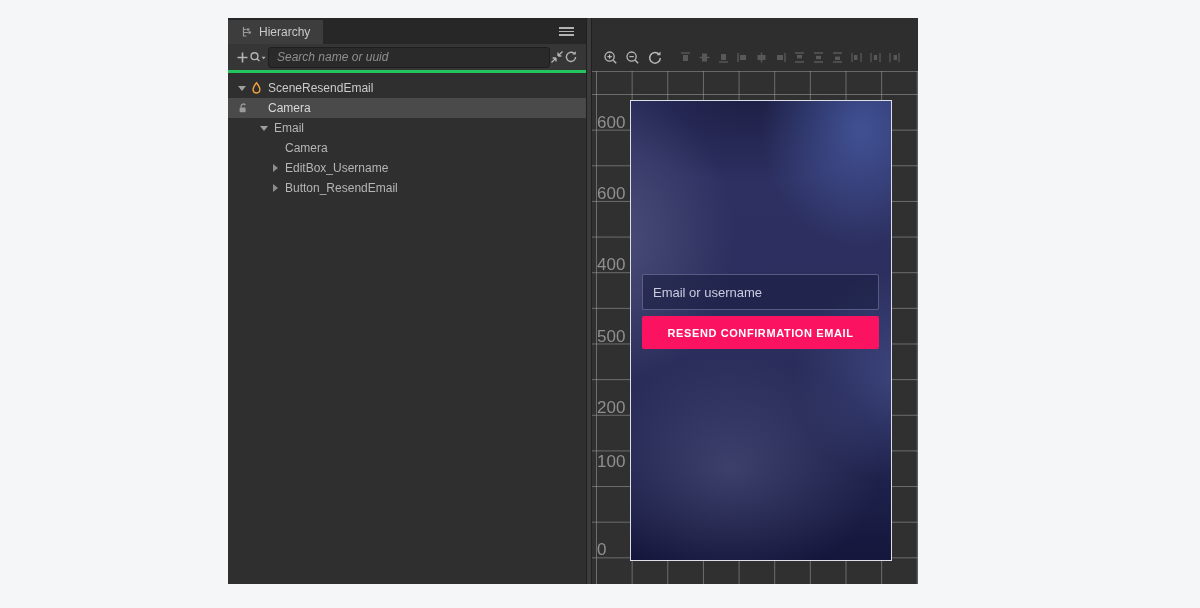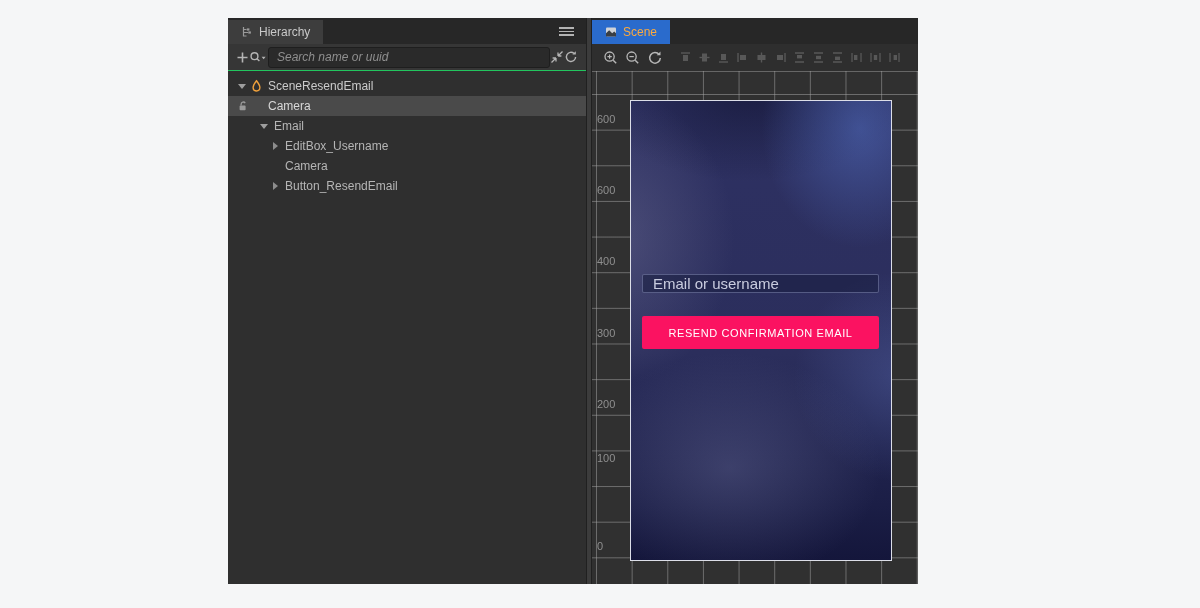--- a/index.html
+++ b/index.html
@@ -8,21 +8,21 @@
 
   
   .h-panel{width:358px;display:flex;flex-direction:column;background:#fca5a5;}
   .tabstrip{height:26px;background:#272727;display:flex;align-items:flex-end;position:relative;flex:none;}
   .tab{height:24px;display:flex;align-items:center;gap:6px;padding:0 13px;font-size:12px;color:#c9c9c9;}
   .tab.gray{background:#3d3d3d;}
   .tab.blue{background:#2a6bcc;color:#fcaa3e;}
   .hamburger{position:absolute;right:12px;top:9px;width:15px;height:9px;display:flex;flex-direction:column;justify-content:space-between;cursor:pointer;}
   .hamburger i{display:block;height:1.6px;background:#b3b3b3;}
 
-  .searchbar{height:26px;background:#363636;border-bottom:1px solid #22c55e;display:flex;align-items:center;padding:0 8px;flex:none;}
+  .searchbar{height:26px;background:#363636;border-bottom:3px solid #22c55e;display:flex;align-items:center;padding:0 8px;flex:none;}
   .search-input{flex:1;height:19px;background:#2a2a2a;border:1px solid #1e1e1e;border-radius:3px;color:#bdbdbd;font-size:12px;font-style:italic;padding:0 8px;outline:none;font-family:"Liberation Sans",sans-serif;}
   .search-input::placeholder{color:#8f8f8f;opacity:1;font-style:italic;}
   .icon-btn{display:flex;align-items:center;justify-content:center;cursor:pointer;}
 
   .tree{flex:1;background:#2f2f2f;padding-top:5px;}
   .trow{position:relative;height:20px;line-height:20px;font-size:12px;color:#b5b5b5;cursor:pointer;white-space:nowrap;}
   .trow.selected{background:#4a4a4a;color:#d8d8d8;}
   .trow .abs{position:absolute;top:0;height:20px;display:flex;align-items:center;}
   .tri-down{width:0;height:0;border-left:4px solid transparent;border-right:4px solid transparent;border-top:5px solid #9e9e9e;}
   .tri-right{width:0;height:0;border-top:4px solid transparent;border-bottom:4px solid transparent;border-left:5px solid #8d8d8d;}
@@ -31,36 +31,36 @@
   .divider{width:4px;background:#3c3c3c;border-left:1px solid #202020;border-right:1px solid #202020;flex:none;cursor:col-resize;}
   .s-panel{flex:1;position:relative;background:#2e2e2e;overflow:hidden;}
   .toolbar{position:absolute;left:0;top:26px;right:0;height:27px;background:#2e2e2e;display:flex;align-items:center;padding-left:11px;gap:6px;overflow:hidden;}
   .toolbar .sep{width:4px;flex:none;}
   .viewport{position:absolute;left:0;top:53px;right:0;bottom:0;background:#303030;overflow:hidden;
     background-image:
       linear-gradient(90deg, rgba(168,168,168,.5) 0 1px, transparent 1px),
       linear-gradient(180deg, rgba(168,168,168,.5) 0 1px, transparent 1px);
     background-size:35.65px 35.65px;background-position:4px 22px;
     border-top:1px solid rgba(168,168,168,.45);}
-  .ruler-label{position:absolute;left:5px;width:30px;font-size:11px;color:#8f8f8f;}
+  .ruler-label{position:absolute;left:5px;width:30px;font-size:17px;color:#8f8f8f;}
 
   .canvas{position:absolute;left:38px;top:28px;width:260px;height:459px;border:1px solid #dcdee8;
     background:
       radial-gradient(140px 170px at 88% 6%, rgba(82,110,192,.55), transparent 70%),
       radial-gradient(170px 210px at -6% 30%, rgba(128,128,162,.36), transparent 70%),
       radial-gradient(210px 160px at 38% 80%, rgba(128,132,178,.30), transparent 72%),
       radial-gradient(150px 150px at 103% 60%, rgba(96,116,192,.33), transparent 70%),
       radial-gradient(210px 120px at 45% -2%, rgba(12,14,40,.55), transparent 75%),
       linear-gradient(180deg,#2e3163 0%,#2b2e5c 55%,#1b1e46 88%,#14163b 100%);}
-  .mock-input{position:absolute;left:11px;top:173px;width:237px;height:19px;box-sizing:border-box;
+  .mock-input{position:absolute;left:11px;top:173px;width:237px;height:36px;box-sizing:border-box;
     background:rgba(27,31,66,.6);border:1px solid rgba(150,158,200,.45);border-radius:2px;
-    color:#c9ccdf;font-size:15px;padding:0 10px;outline:none;font-family:"Liberation Sans",sans-serif;}
+    color:#c9ccdf;font-size:13px;padding:0 10px;outline:none;font-family:"Liberation Sans",sans-serif;}
   .mock-input::placeholder{color:#c9ccdf;opacity:1;}
   .mock-button{position:absolute;left:11px;top:215px;width:237px;height:33px;background:#fb1261;border:none;border-radius:2px;
-    color:#ffffff;font-size:11px;font-weight:normal;letter-spacing:.6px;cursor:pointer;font-family:"Liberation Sans",sans-serif;}
+    color:#ffffff;font-size:11px;font-weight:bold;letter-spacing:.6px;cursor:pointer;font-family:"Liberation Sans",sans-serif;}
 
   svg{display:block;}
 </style>
 </head>
 <body>
 
 <div class="page">
   <div class="editor">
 
     <div class="h-panel">
@@ -131,51 +131,40 @@
           </span>
           <span class="abs" style="left:40px">Camera</span>
         </div>
         <div class="trow">
           <span class="abs" style="left:32px">
               <span class="tri-down"></span>
             </span>
           <span class="abs" style="left:46px">Email</span>
         </div>
         <div class="trow">
+          <span class="abs" style="left:57px">Camera</span>
+        </div>
+        <div class="trow">
           <span class="abs" style="left:45px">
               <span class="tri-right"></span>
             </span>
           <span class="abs" style="left:57px">EditBox_Username</span>
         </div>
         <div class="trow">
-          <span class="abs" style="left:57px">Camera</span>
-        </div>
-        <div class="trow">
           <span class="abs" style="left:45px">
               <span class="tri-right"></span>
             </span>
           <span class="abs" style="left:57px">Button_ResendEmail</span>
         </div>
       </div>
     </div>
 
     <div class="divider"></div>
 
     <div class="s-panel">
-      <div class="tabstrip">
-        <div class="tab blue">
-          <span>
-            <svg width="12" height="12" viewBox="0 0 12 12">
-                <rect x="1" y="1.4" width="10" height="9.2" rx="1" fill="#cfd3d8"></rect>
-                <path d="M1 7.2l3.2-3 3 3 2-1.8 1.8 1.8v3.4H1z" fill="#3a3f45"></path>
-              </svg>
-          </span>
-          <span>Scene</span>
-        </div>
-      </div>
 
       <div class="toolbar">
         <span class="icon-btn">
           <svg width="16" height="16" viewBox="0 0 16 16">
               <circle cx="6.6" cy="6.6" r="4.6" stroke="#b8b8b8" stroke-width="1.3" fill="none"></circle>
               <path d="M6.6 4.4v4.4M4.4 6.6h4.4" stroke="#b8b8b8" stroke-width="1.2"></path>
               <path d="M10.2 10.2l3 3" stroke="#b8b8b8" stroke-width="1.4"></path>
             </svg>
         </span>
         <span class="icon-btn">
@@ -263,21 +252,21 @@
               <path d="M2 2v9M11 2v9" stroke="#585858" stroke-width="1.3"></path>
               <rect x="5.6" y="4" width="3.4" height="5" fill="#585858"></rect>
             </svg>
           </span>
       </div>
 
       <div class="viewport">
         <span class="ruler-label" style="top:41px">600</span>
         <span class="ruler-label" style="top:112px">600</span>
         <span class="ruler-label" style="top:183px">400</span>
-        <span class="ruler-label" style="top:255px">300</span>
+        <span class="ruler-label" style="top:255px">500</span>
         <span class="ruler-label" style="top:326px">200</span>
         <span class="ruler-label" style="top:380px">100</span>
         <span class="ruler-label" style="top:468px">0</span>
 
         <div class="canvas">
           <input class="mock-input" type="text" placeholder="Email or username" style="">
           <button class="mock-button">RESEND CONFIRMATION EMAIL</button>
         </div>
       </div>
     </div>

